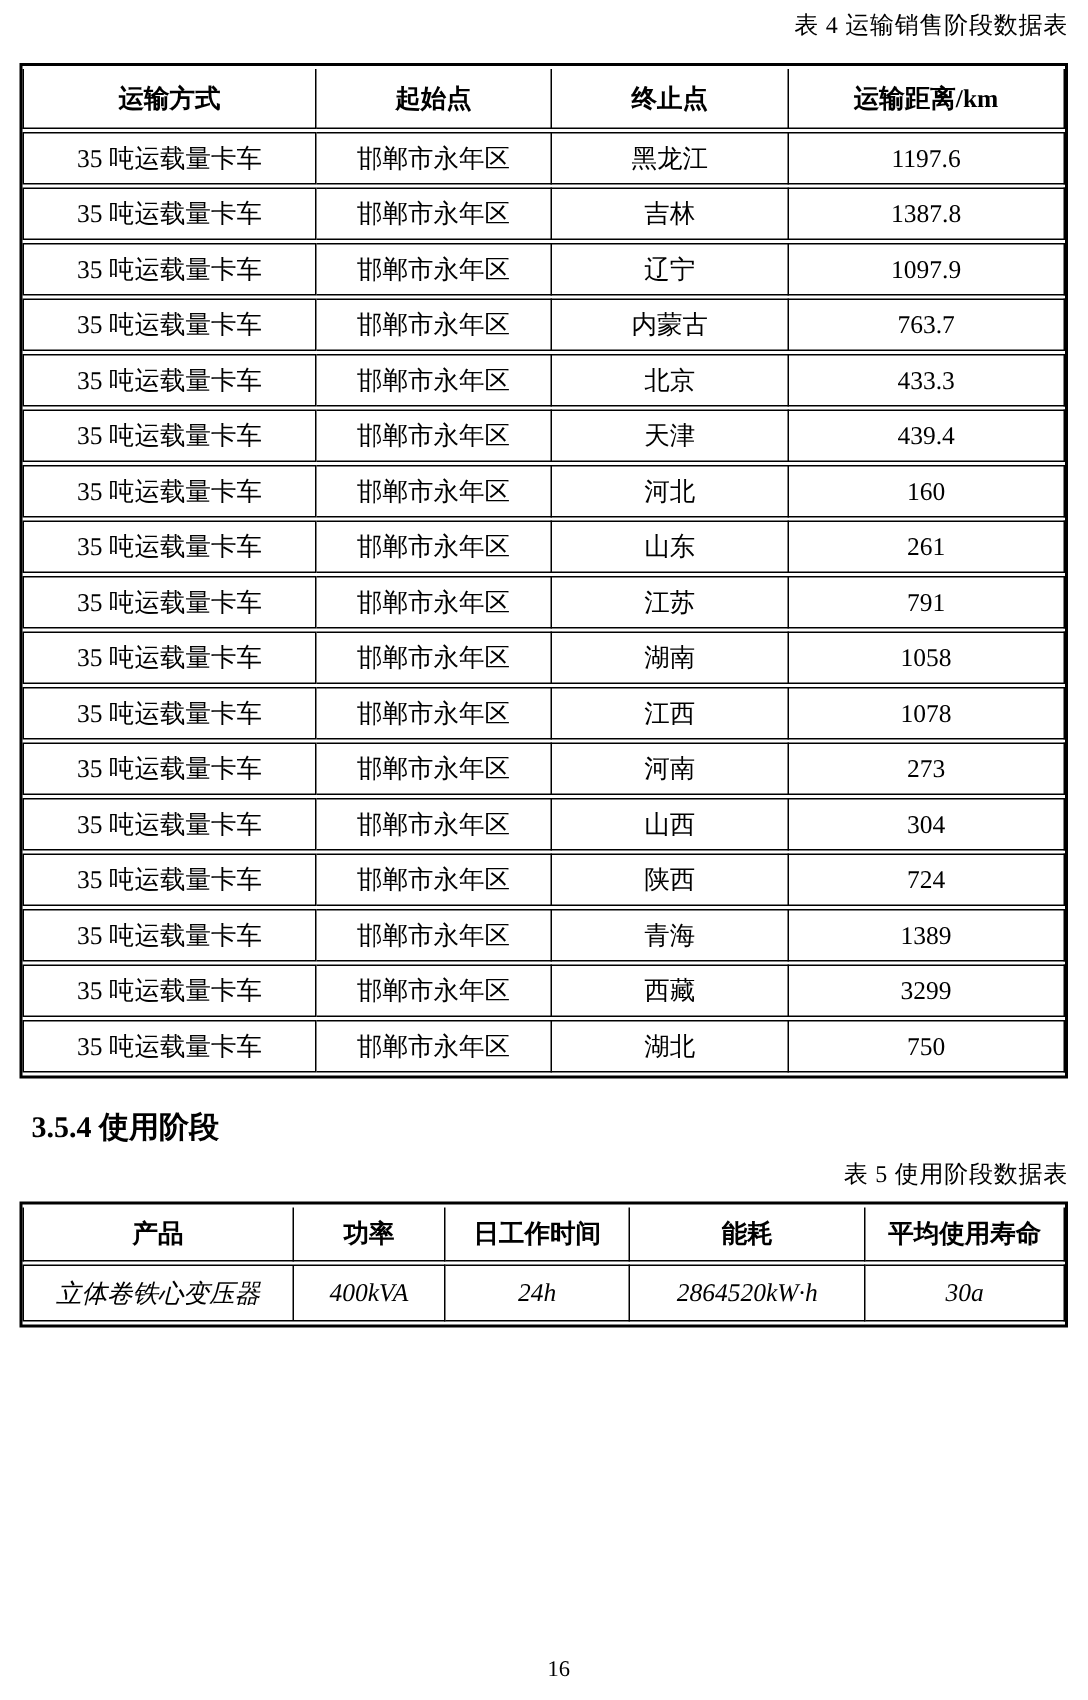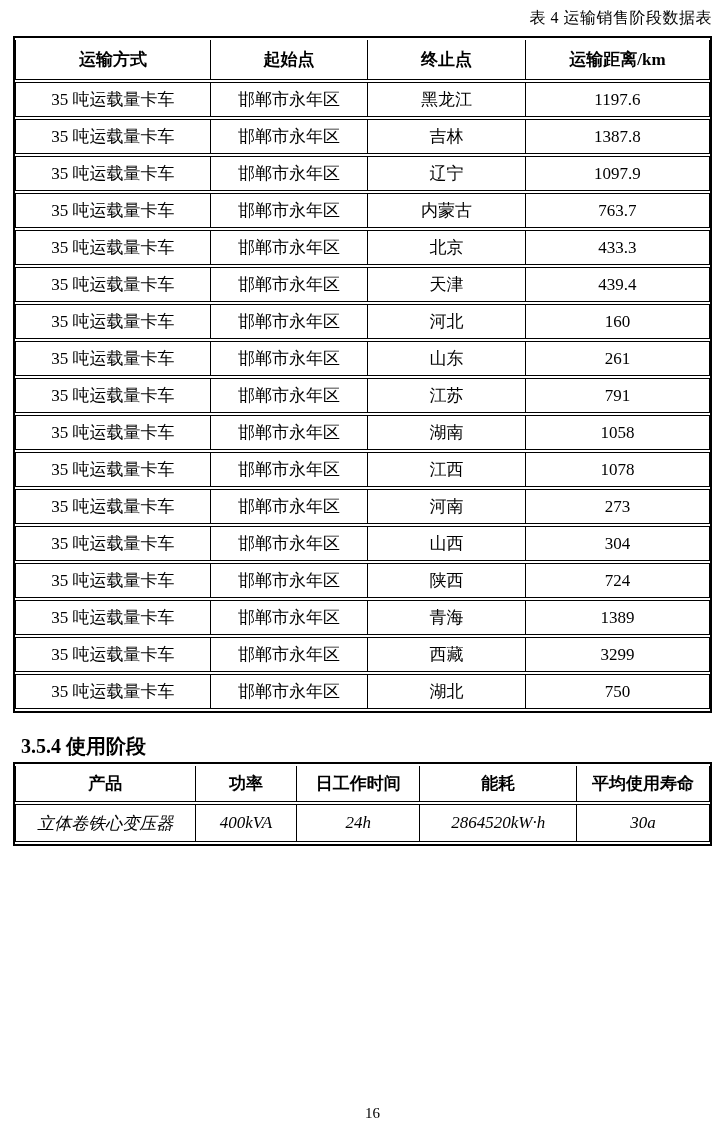--- a/index.html
+++ b/index.html
@@ -43,28 +43,28 @@
     text-align: center;
     vertical-align: middle;
     font-size: 17px;
     padding: 0 2px;
     overflow: hidden;
     white-space: nowrap;
   }
   th:first-child, td:first-child { border-left: 1px solid #000; }
   thead tr th { border-top: none; }
   th { font-weight: bold; }
-  .t4 { margin-top: 8px; }
+  .t4 { margin-top: 14px; }
   .t4 th { height: 40px; }
   .t4 td { height: 35px; }
   .t4 col.c0 { width: 28.2%; }
   .t4 col.c1 { width: 22.6%; }
   .t4 col.c2 { width: 22.7%; }
   .t4 col.c3 { width: 26.5%; }
-  .t5 { margin-top: 2px; }
+  .t5 { margin-top: 7px; }
   .t5 th { height: 36px; }
   .t5 td { height: 38px; font-style: italic; }
   .t5 col.c0 { width: 26.0%; }
   .t5 col.c1 { width: 14.6%; }
   .t5 col.c2 { width: 17.7%; }
   .t5 col.c3 { width: 22.6%; }
   .t5 col.c4 { width: 19.1%; }
   .section-heading {
     margin: 19px 0 0 8px;
     font-size: 20px;
@@ -219,20 +219,21 @@
           <td>邯郸市永年区</td>
           <td>湖北</td>
           <td>750</td>
         </tr>
       </tbody>
   </table>
 
   <div class="section-heading">3.5.4 使用阶段</div>
 
 
+  <div class="caption caption-t5">表 5 使用阶段数据表</div>
 
   <table class="t5">
     <colgroup>
       <col class="c0">
         <col class="c1">
         <col class="c2">
         <col class="c3">
         <col class="c4">
     </colgroup>
     <thead>

